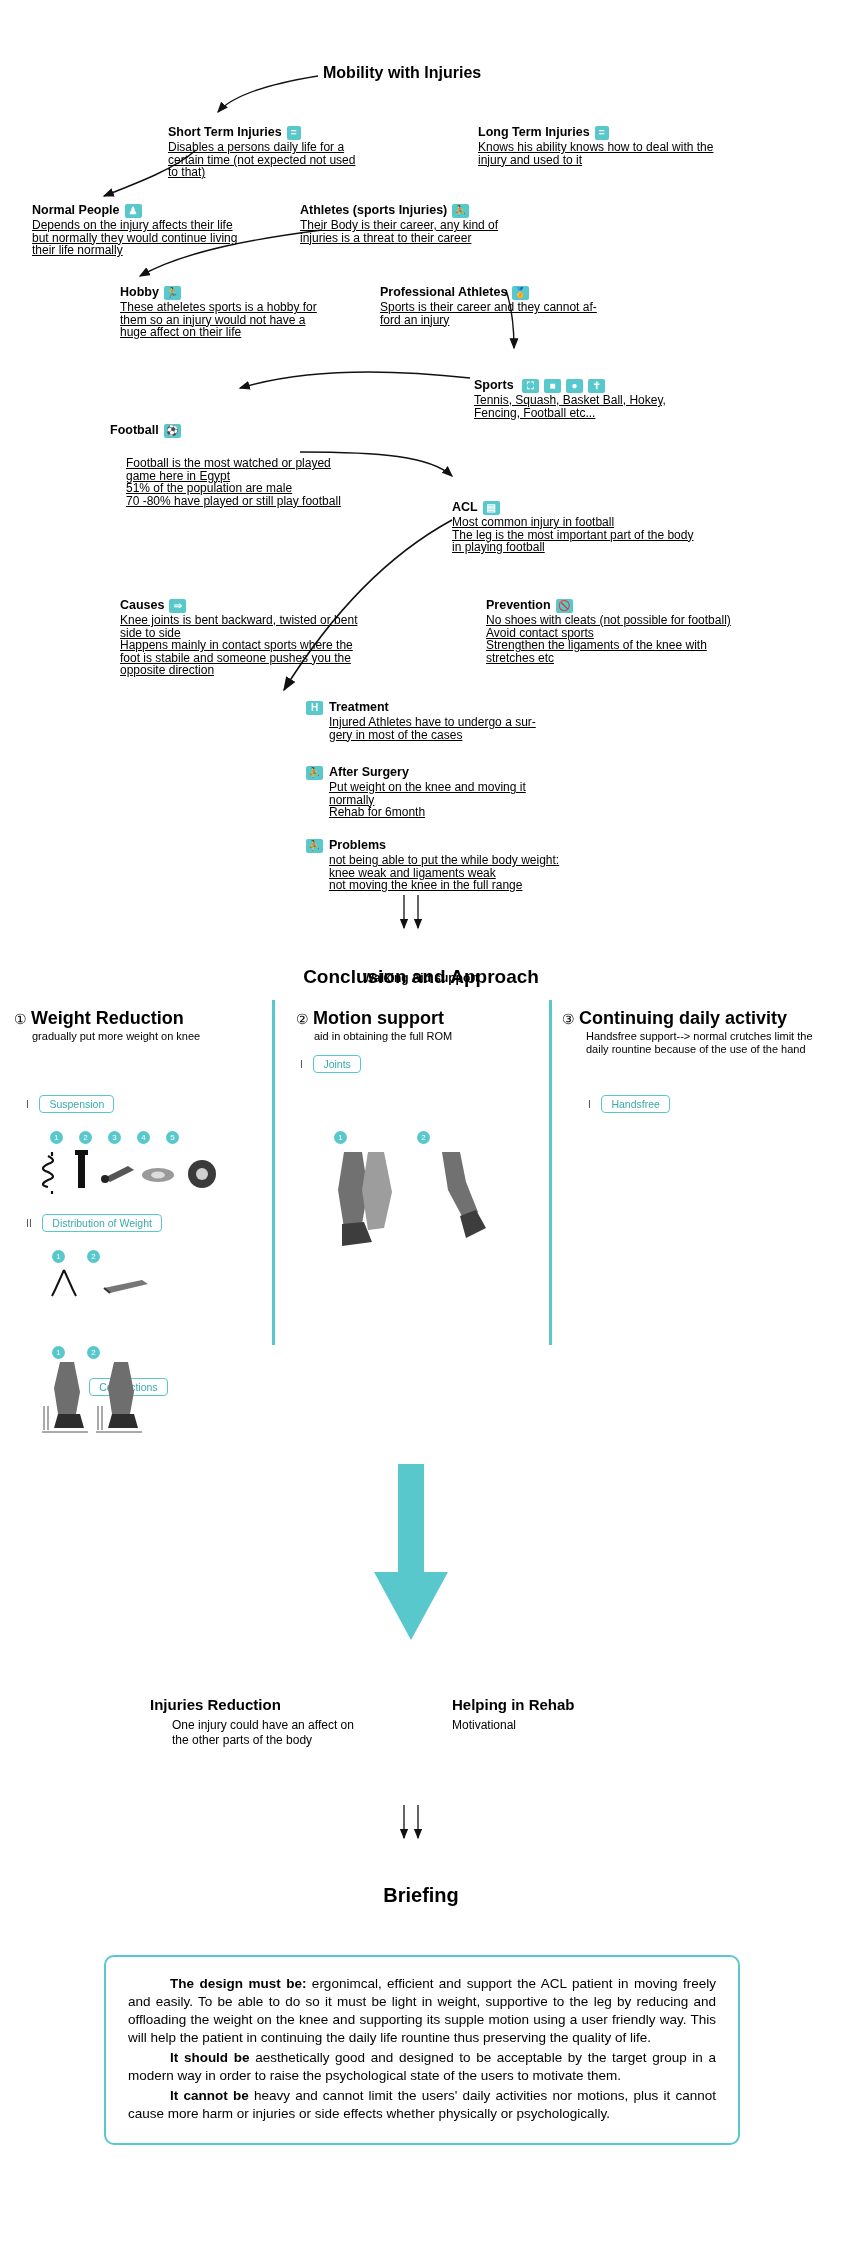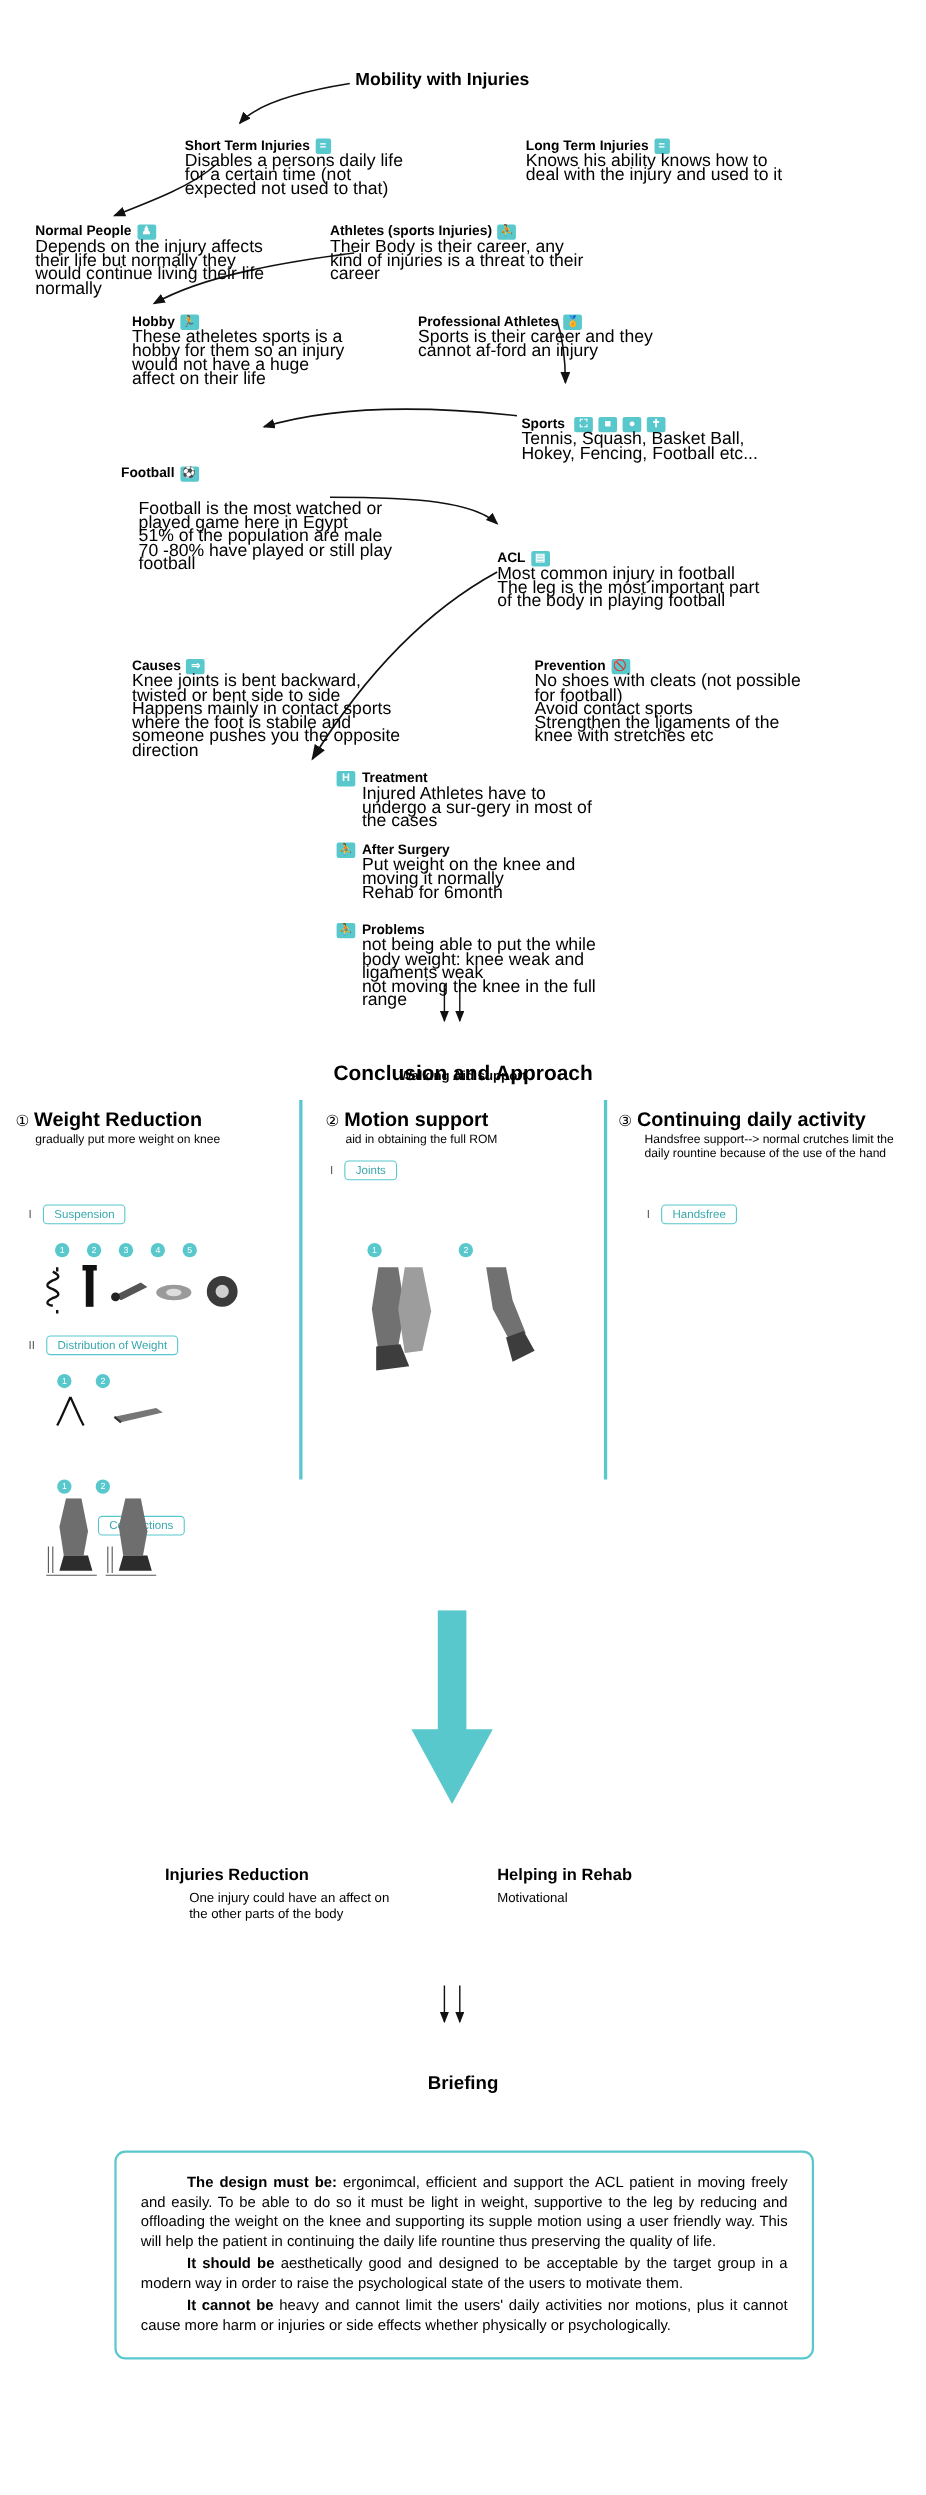--- a/index.html
+++ b/index.html
@@ -8,21 +8,21 @@
     background:#ffffff;
     font-family:"Liberation Sans", sans-serif;
     color:#000;
     -webkit-font-smoothing:antialiased;
   }
   .page{position:relative;width:842px;height:2268px;overflow:hidden;}
 
   
   .node{position:absolute;}
   .node .hd{font-weight:bold;font-size:12.5px;line-height:15px;white-space:nowrap;}
-  .node .bd{font-size:16px;line-height:12.5px;margin-top:1px;}
+  .node .bd{font-size:12px;line-height:12.5px;margin-top:1px;text-decoration:underline;}
   .ind{margin-left:16px;}
 
   .icon-box{
     display:inline-block;vertical-align:middle;
     background:#58c8cd;color:#fff;border-radius:2px;
     width:17px;height:14px;line-height:14px;text-align:center;
     font-size:10px;margin-left:5px;
   }
   .icon-box.sq{width:14px;}
 
@@ -280,21 +280,21 @@
     <span class="roman">I</span>
     <span class="tagbox">Handsfree</span>
   </div>
 
   <div class="footline" style="left:150px;top:1696px;">Injuries Reduction</div>
   <div class="footsub" style="left:172px;top:1718px;width:200px;">One injury could have an affect on the other parts of the body</div>
 
   <div class="footline" style="left:452px;top:1696px;">Helping in Rehab</div>
   <div class="footsub" style="left:452px;top:1718px;width:200px;">Motivational</div>
 
-  <div class="title" style="left:0;top:1884px;width:842px;font-size:17px;">Briefing</div>
+  <div class="title" style="left:0;top:1884px;width:842px;font-size:20px;">Briefing</div>
 
   <div class="brief">
     <p>
       <b>The design must be:</b><span> ergonimcal, efficient and support the ACL patient in moving freely and easily. To be able to do so it must be light in weight, supportive to the leg by reducing and offloading the weight  on the knee and supporting its supple motion using a user friendly way. This will help the patient in continuing the daily life rountine thus preserving the quality of life.</span>
     </p>
     <p>
       <b>It should be</b><span>  aesthetically  good  and    designed  to  be  acceptable  by the target group in a modern way in order to raise the psychological state of the users to motivate them.</span>
     </p>
     <p>
       <b>It cannot be</b><span> heavy and cannot limit the users' daily activities nor motions, plus it cannot cause more harm or injuries or side effects whether physically or psychologically.</span>

